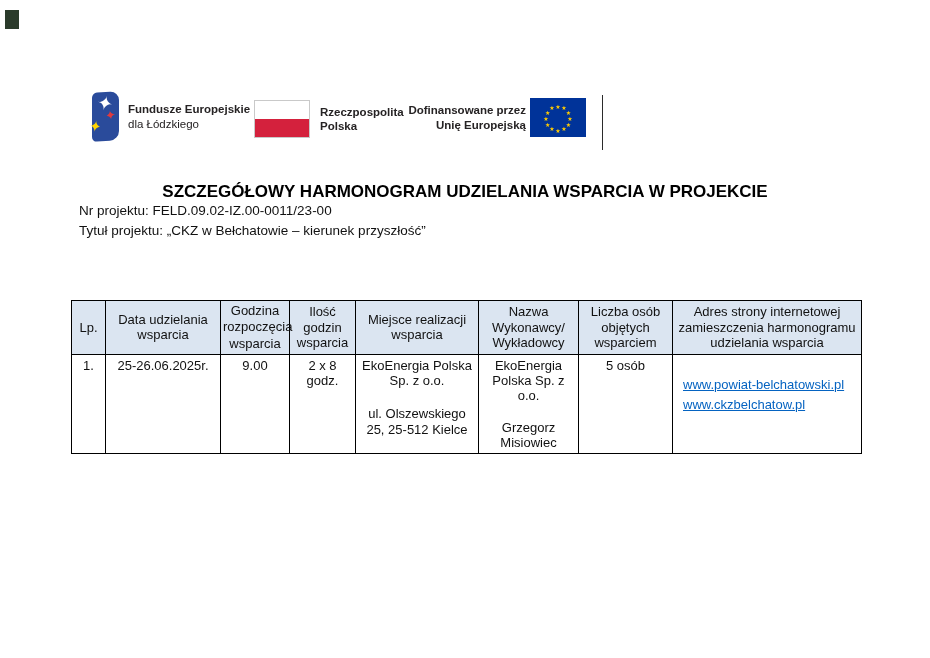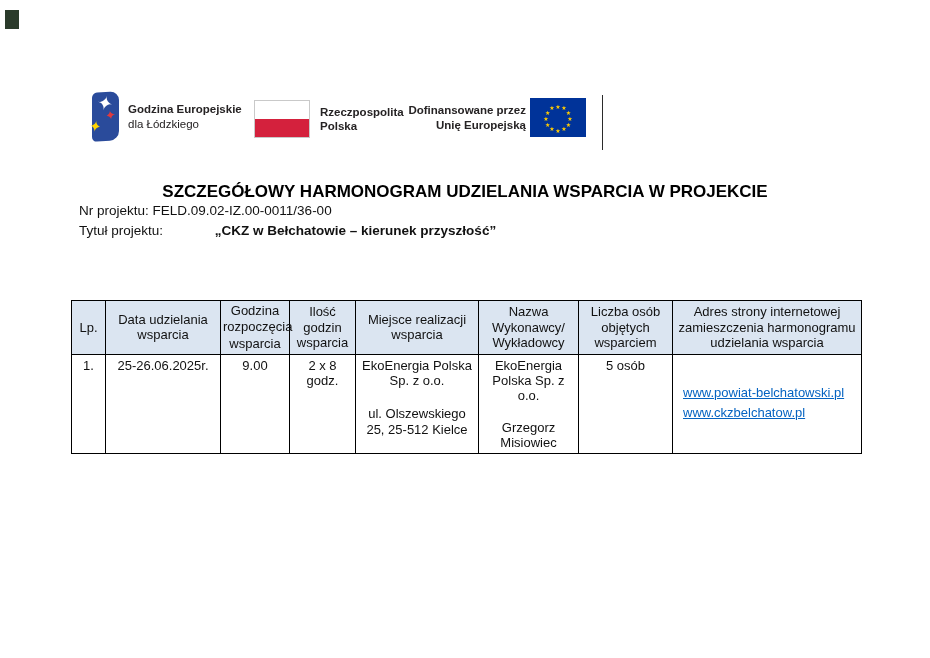--- a/index.html
+++ b/index.html
@@ -57,59 +57,59 @@
   .lodzkie .word{
     position:absolute;left:12px;top:5px;
     font-size:34px;font-weight:400;letter-spacing:-2px;
     color:transparent;-webkit-text-stroke:1.3px #141414;
   }
 
   
   .doc-title{position:absolute;left:0;top:182px;width:100%;text-align:center;
     font-size:17px;font-weight:bold;color:#000;}
   .meta{position:absolute;left:79px;top:201px;font-size:13.5px;line-height:20px;color:#111;}
-  .meta .bold{font-weight:bold;margin-left:48px;}
+  .meta .bold{font-weight:normal;}
   .rodzaj{position:absolute;left:79px;top:266px;font-size:13.5px;color:#111;}
   .rodzaj .bu{font-weight:bold;text-decoration:underline;}
 
   
   table.harmonogram{
     position:absolute;left:71px;top:300px;width:790px;
     border-collapse:collapse;table-layout:fixed;
     font-size:13px;color:#111;
   }
   .harmonogram th,.harmonogram td{border:1px solid #000;}
   .harmonogram th{
     background:var(--header-fill);
     font-weight:normal;text-align:center;vertical-align:middle;
     height:50px;line-height:1.2;padding:2px;
   }
   .harmonogram th.small{font-size:13px;line-height:1.25;}
   .harmonogram td{height:88px;vertical-align:top;text-align:center;padding:3px 2px;line-height:1.18;}
-  td.cell-links{text-align:left;padding:28px 6px 0 10px;line-height:1.55;}
+  td.cell-links{text-align:left;padding:20px 6px 0 10px;line-height:1.55;}
   .addr{margin-top:18px;}
   .lecturer{margin-top:16px;font-size:13px;}
   .people{padding-top:16px;}
   a.weblink{color:var(--link);text-decoration:underline;display:block;}
 </style>
 </head>
 <body>
 
 <div class="page">
 
   <div class="corner-mark"></div>
 
   <div class="fe-logo">
     <div class="fe-flag">
       <span class="fe-star white">✦</span>
       <span class="fe-star red">✦</span>
       <span class="fe-star yellow">✦</span>
     </div>
     <div class="logo-text">
-      <div class="b">Godzina Europejskie</div>
+      <div class="b">Fundusze Europejskie</div>
       <div>dla Łódzkiego</div>
     </div>
   </div>
 
   <div class="pl-logo">
     <div class="pl-flag">
       <div class="w"></div>
         <div class="r"></div>
     </div>
     <div class="logo-text">
@@ -141,21 +141,21 @@
       </g>
     </svg>
   </div>
 
   <div class="sep-bar"></div>
 
 
   <div class="doc-title">SZCZEGÓŁOWY HARMONOGRAM UDZIELANIA WSPARCIA W PROJEKCIE</div>
 
   <div class="meta">
-    <div><span>Nr projektu: </span><span>FELD.09.02-IZ.00-0011/36-00</span></div>
+    <div><span>Nr projektu: </span><span>FELD.09.02-IZ.00-0011/23-00</span></div>
     <div><span>Tytuł projektu: </span><span class="bold">„CKZ w Bełchatowie – kierunek przyszłość”</span></div>
   </div>
 
 
   <table class="harmonogram">
     <colgroup>
       <col style="width:34px">
         <col style="width:115px">
         <col style="width:69px">
         <col style="width:66px">

